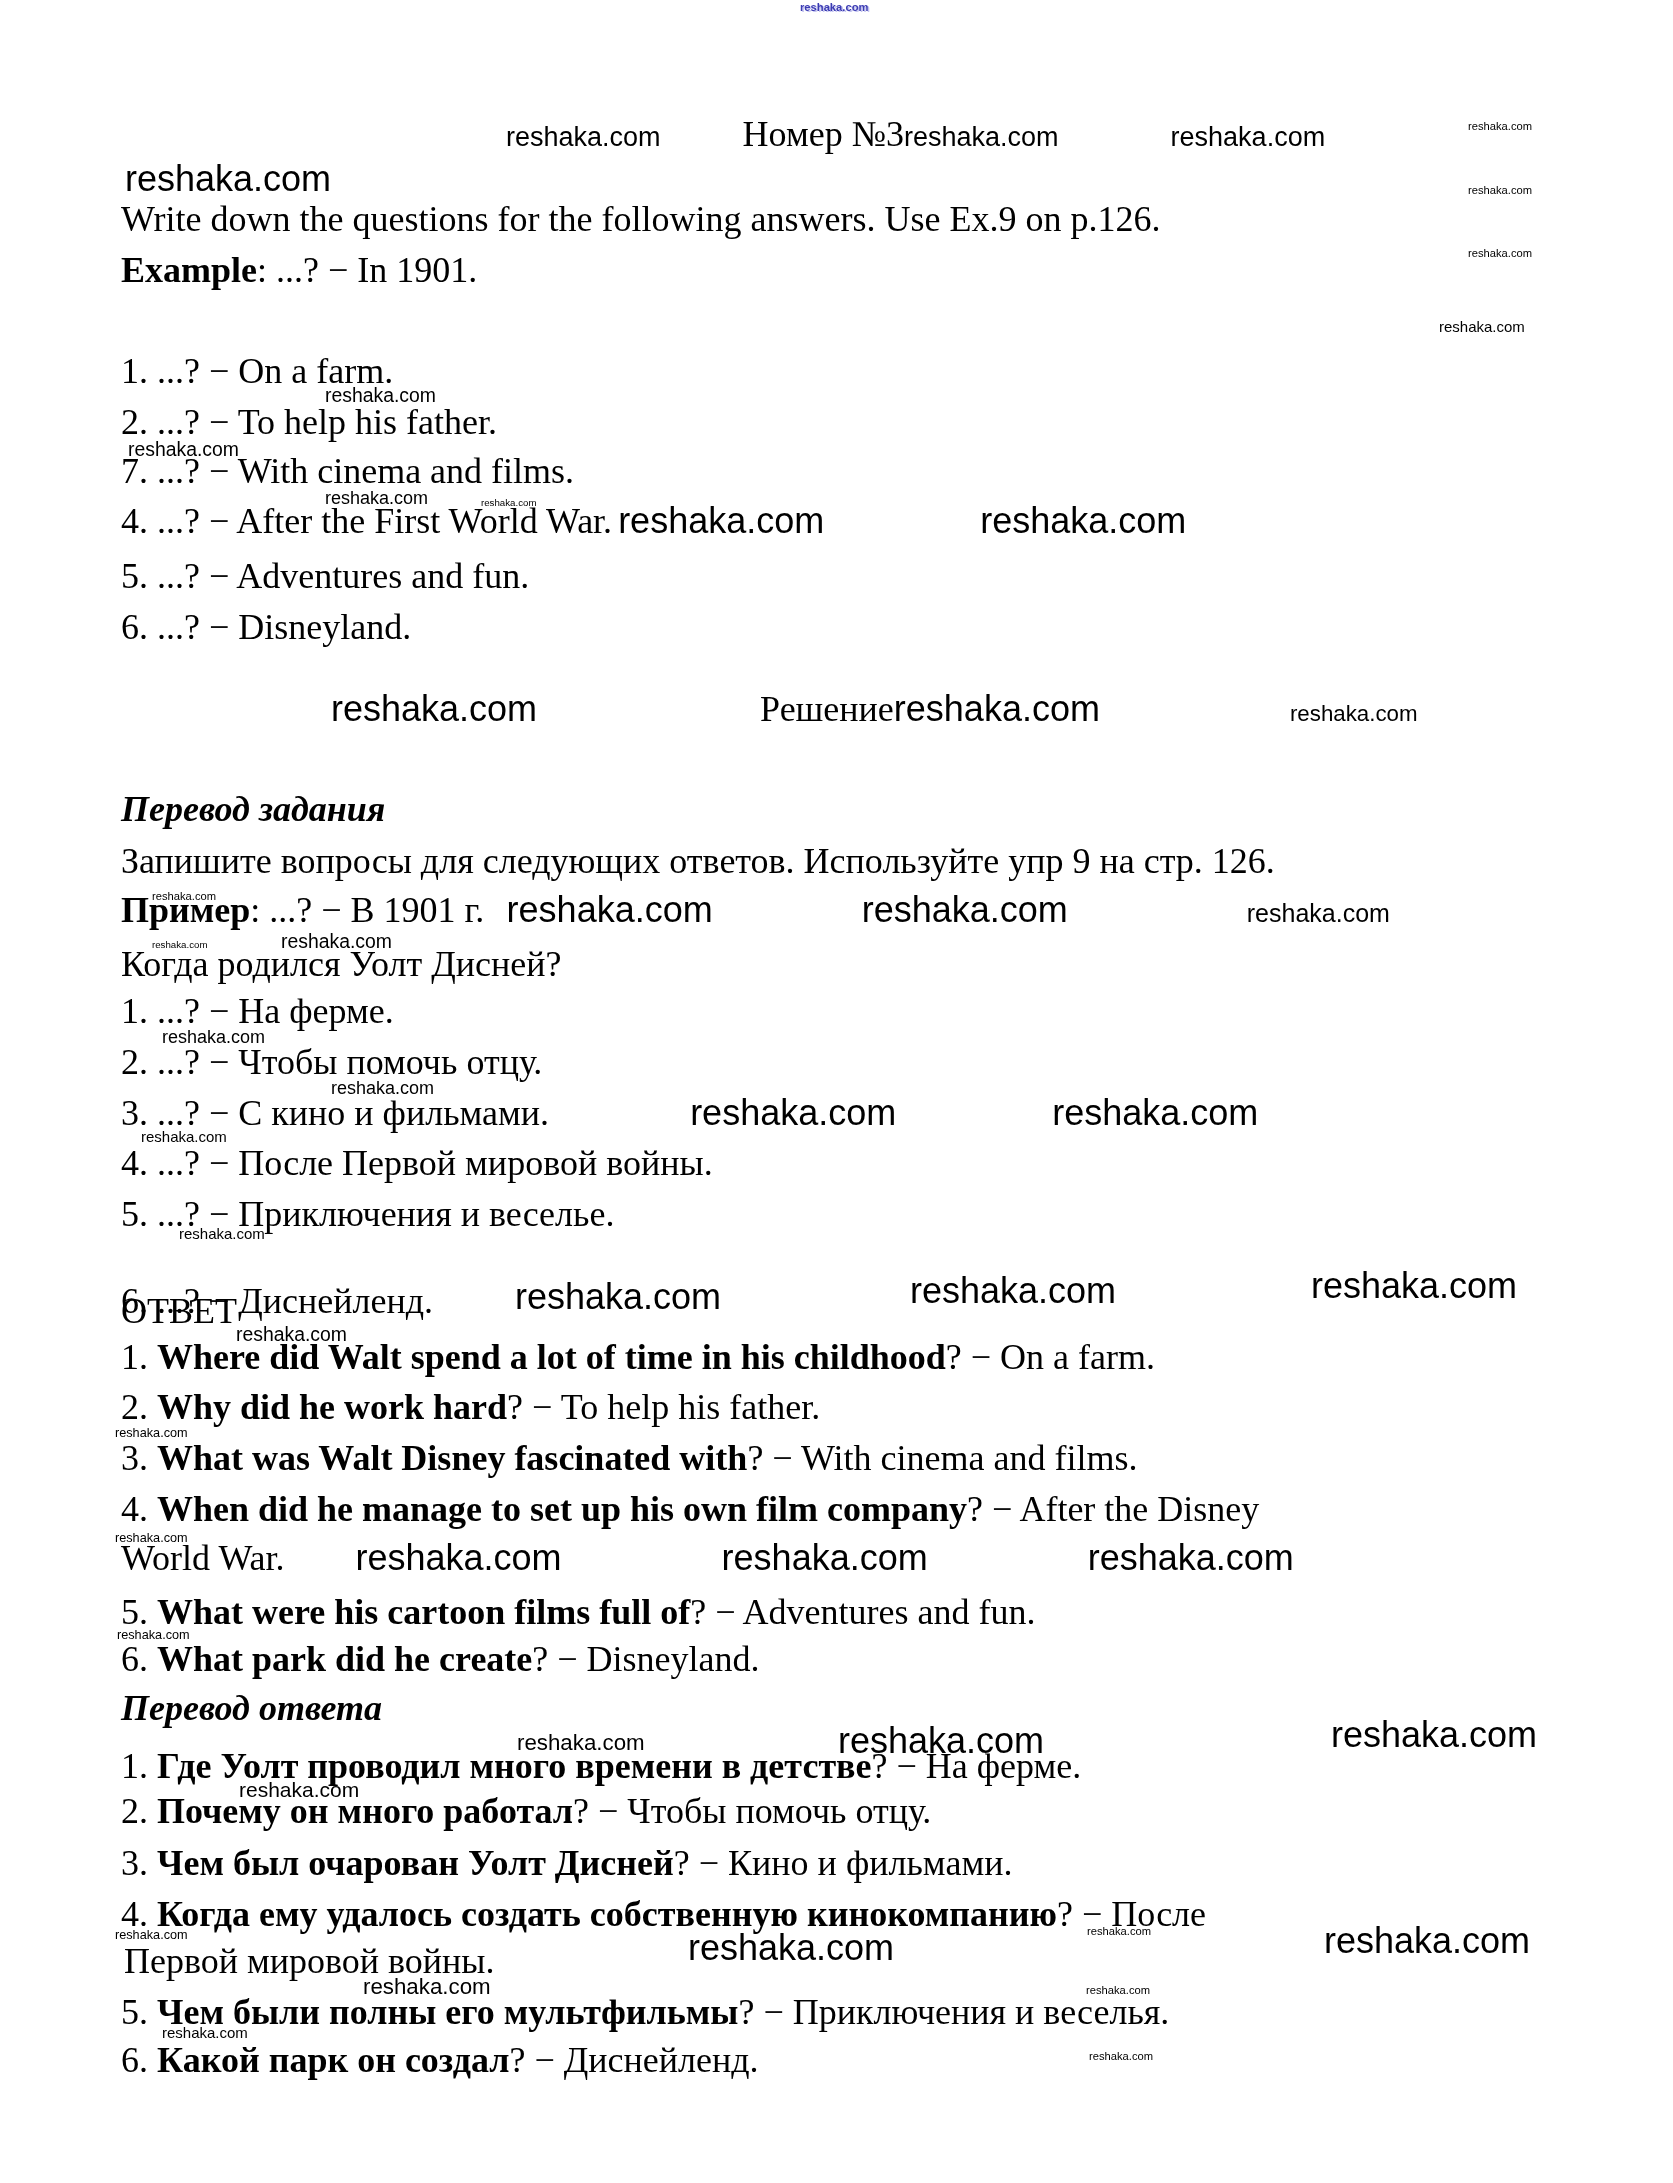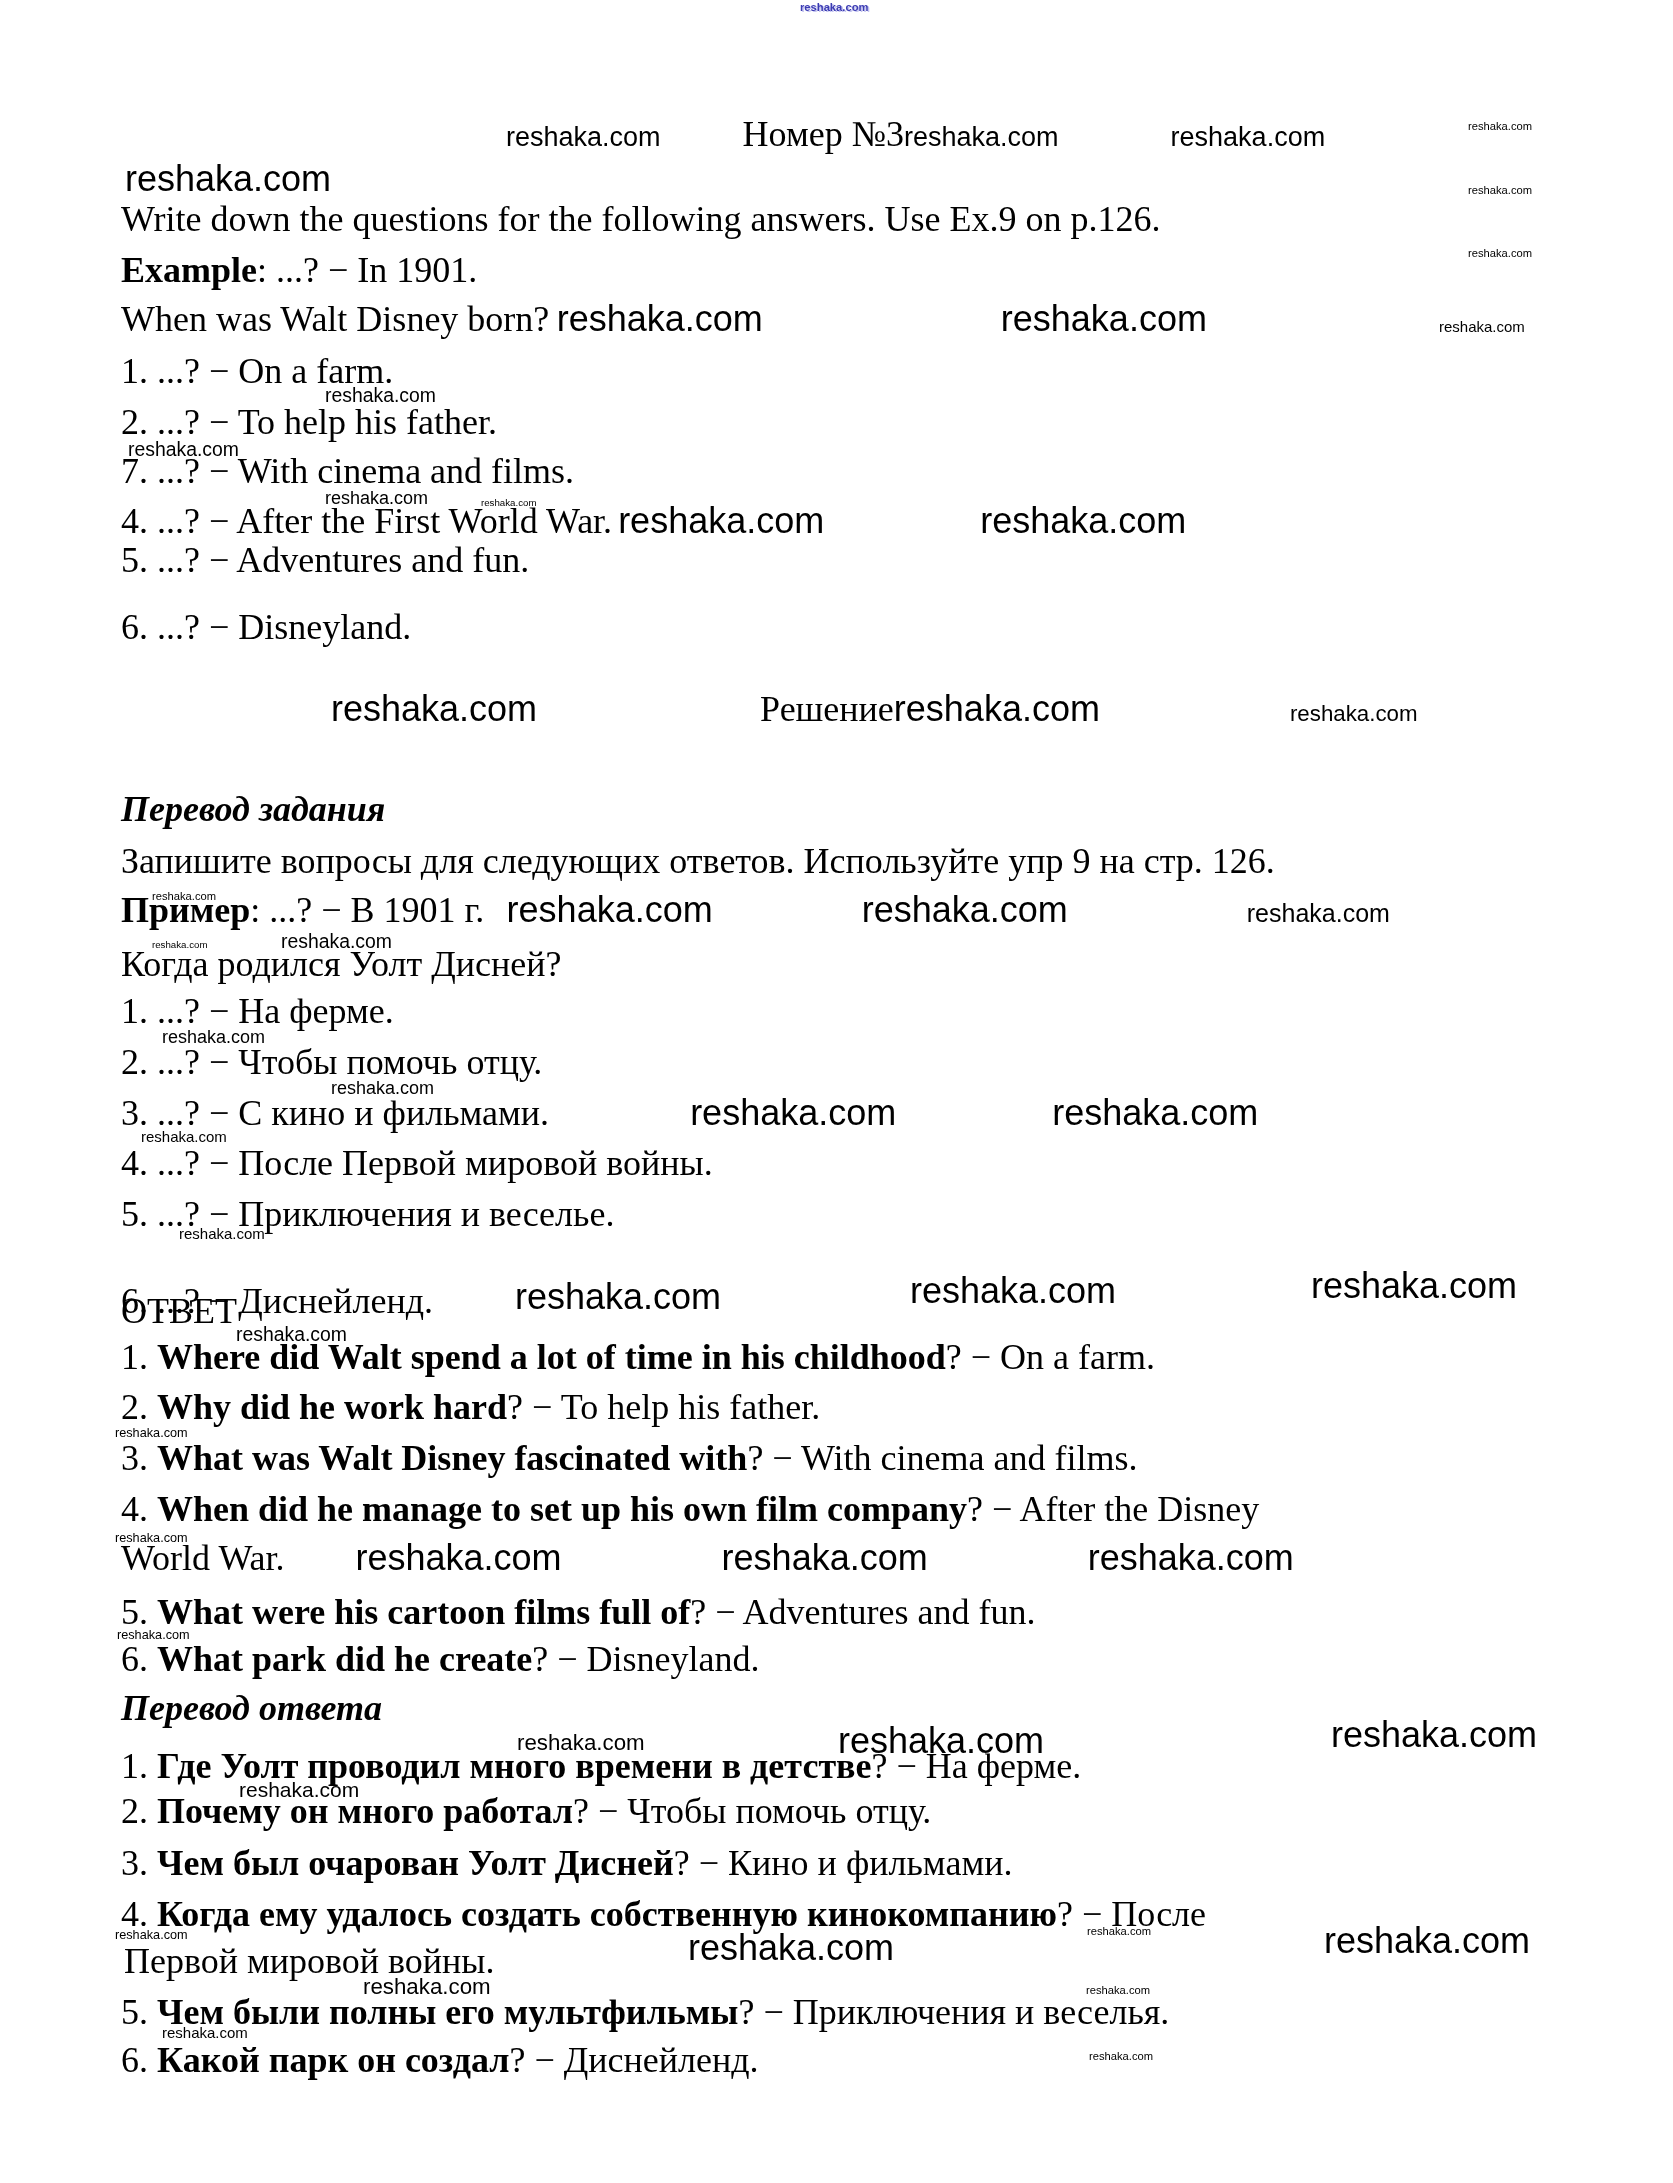--- a/index.html
+++ b/index.html
@@ -32,40 +32,37 @@
   <span class="wm f15" style="left:1468px;top:248px;">reshaka.com</span>
 
   <span class="wm f48" style="left:125px;top:161px;">reshaka.com</span>
 
   <div class="ln" style="left:121px;top:201px;">Write down the questions for the following answers. Use Ex.9 on p.126.</div>
 
   <div class="ln" style="left:121px;top:252px;">
     <span class="b">Example</span><span>: ...? − In 1901.</span>
   </div>
 
-  <div class="ln" style="left:121px;top:301px;">
-    <span>When was Walt Disney born?</span><span class="iwm f48" style="margin-left:7.4px;">reshaka.com</span><span class="iwm f48" style="margin-left:238px;">reshaka.com</span>
-  </div>
   <span class="wm f20" style="left:1439px;top:319px;">reshaka.com</span>
 
   <div class="ln" style="left:121px;top:353px;">1. ...? − On a farm.</div>
   <span class="wm f26" style="left:325px;top:386px;">reshaka.com</span>
 
   <div class="ln" style="left:121px;top:404px;">2. ...? − To help his father.</div>
   <span class="wm f26" style="left:128px;top:440px;">reshaka.com</span>
 
   <div class="ln" style="left:121px;top:453px;">7. ...? − With cinema and films.</div>
   <span class="wm f24" style="left:325px;top:489px;">reshaka.com</span>
   <span class="wm f13" style="left:481px;top:498px;">reshaka.com</span>
 
   <div class="ln" style="left:121px;top:503px;">
     <span>4. ...? − After the First World War.</span><span class="iwm f48" style="margin-left:6px;">reshaka.com</span><span class="iwm f48" style="margin-left:156px;">reshaka.com</span>
   </div>
 
-  <div class="ln" style="left:121px;top:542px;">5. ...? − Adventures and fun.</div>
+  <div class="ln" style="left:121px;top:558px;">5. ...? − Adventures and fun.</div>
   <div class="ln" style="left:121px;top:609px;">6. ...? − Disneyland.</div>
 
   <div class="ln" style="left:331px;top:691px;">
     <span class="iwm f48">reshaka.com</span><span style="margin-left:223px;">Решение</span><span class="iwm f48">reshaka.com</span><span class="iwm f30" style="margin-left:190px;">reshaka.com</span>
   </div>
 
   <div class="ln hd" style="left:121px;top:791px;">Перевод задания</div>
   <div class="ln" style="left:121px;top:843px;">Запишите вопросы для следующих ответов. Используйте упр 9 на стр. 126.</div>
 
   <span class="wm f15" style="left:152px;top:891px;">reshaka.com</span>

